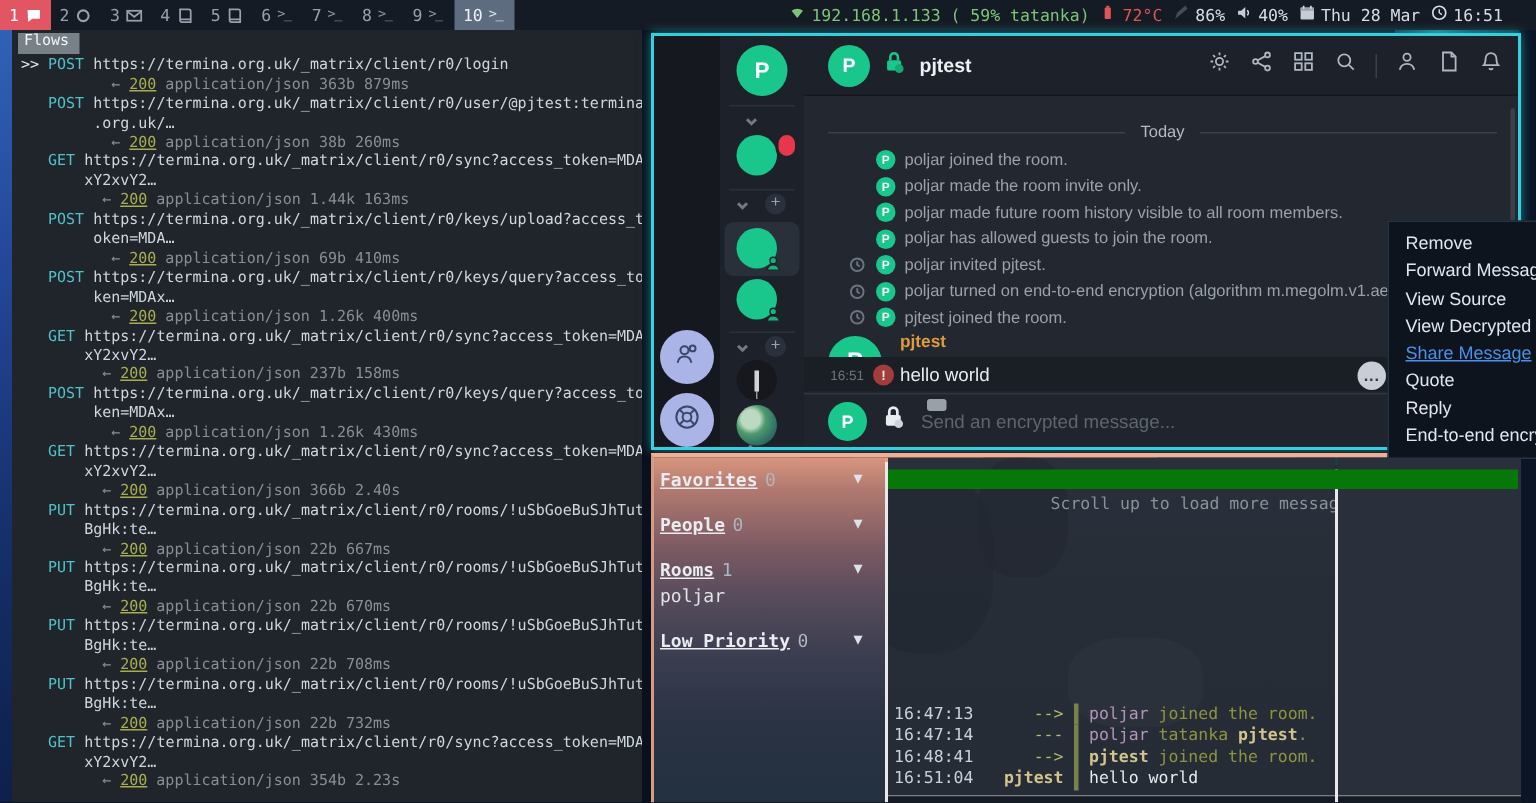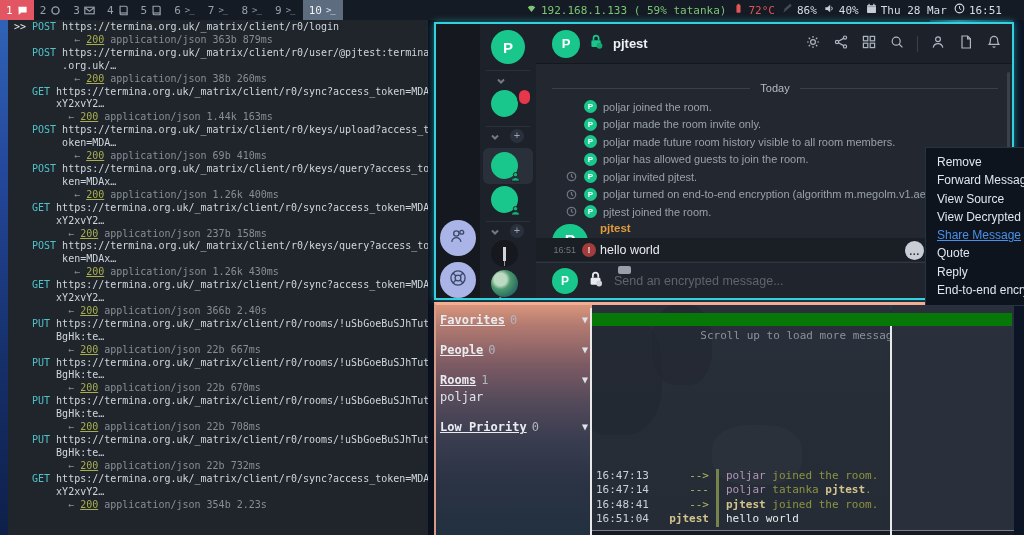--- a/index.html
+++ b/index.html
@@ -127,21 +127,21 @@
               border:1px solid #273245; padding:5px 0 6px 11px; z-index:30; }
   .ctx-item { height:18.3px; line-height:18.3px; color:#dfe6ee; font-size:12px; white-space:nowrap; cursor:pointer; }
   .ctx-item.em { color:#4a8fe8; text-decoration:underline; }
 
   
   #bottomwin { position:absolute; left:434px; top:302px; width:580px; height:233px;
                border-top:3px solid #f2ad92; border-left:2px solid #d79a84; overflow:hidden;
                font-family:"DejaVu Sans Mono", monospace; background:#272d37; }
   #bw-topstrip { position:absolute; left:0; top:0; right:0; height:5px;
       background:linear-gradient(90deg,#eda287 0 17%,#c65a4e 17% 23%,#e8a083 23% 38%,#b2453f 38% 43%,#7fb0b4 43% 47%,#e09a80 47% 58%,#2a6472 58% 74%,#1b3a4a 74% 100%); }
-  #bw-roomlist { position:absolute; left:0; top:0; width:154px; bottom:0; padding:8px 0 0 4px;
+  #bw-roomlist { position:absolute; left:0; top:0; width:154px; bottom:0; padding:8px 13px 0 4px;
       background:linear-gradient(180deg,#d8957c 0%,#b27a70 9%,#7c5a63 26%,#544a5a 42%,#3a3d50 58%,#2b3344 76%,#223040 100%); }
   .rl-section { margin-bottom:9px; cursor:pointer; position:relative; }
   .rl-head { font-size:12px; font-weight:bold; color:#e9ecf1; }
   .rl-head .rl-label { text-decoration:underline; }
   .rl-head .rl-count { font-weight:normal; color:#aeb6c0; margin-left:5px; }
   .rl-tri { position:absolute; right:2px; top:1px; color:#dde3ea; font-size:10px; }
   .rl-room { font-size:12px; color:#dfe4ea; margin-top:3px; }
   .rl-gap { height:7px; }
   #bw-vline1 { position:absolute; left:154px; top:3px; bottom:0; width:2px; background:#e9e9e9; z-index:5; }
   #bw-vline2 { position:absolute; left:454px; top:8px; bottom:0; width:2px; background:#e9e9e9; z-index:5; }
@@ -287,20 +287,23 @@
           <span>16:51</span>
         </span>
       </div>
   </div>
 
   <div id="wall-left"></div>
   <div id="wall-topright"></div>
   <div id="wall-right"></div>
 
   <div id="mitm">
+    <div id="mitm-titlebar">
+      <span id="mitm-title">Flows</span>
+    </div>
     <div id="flows">
         <div class="flow">
           <span class="fl-marker">&gt;&gt; </span>
           <span class="fl-method">POST </span>
           <div class="fl-body">
             <div class="fl-url">https://termina.org.uk/_matrix/client/r0/login</div>
             <div class="fl-resp">← <span class="fl-code">200</span> application/json 363b 879ms</div>
           </div>
         </div>
         <div class="flow">

